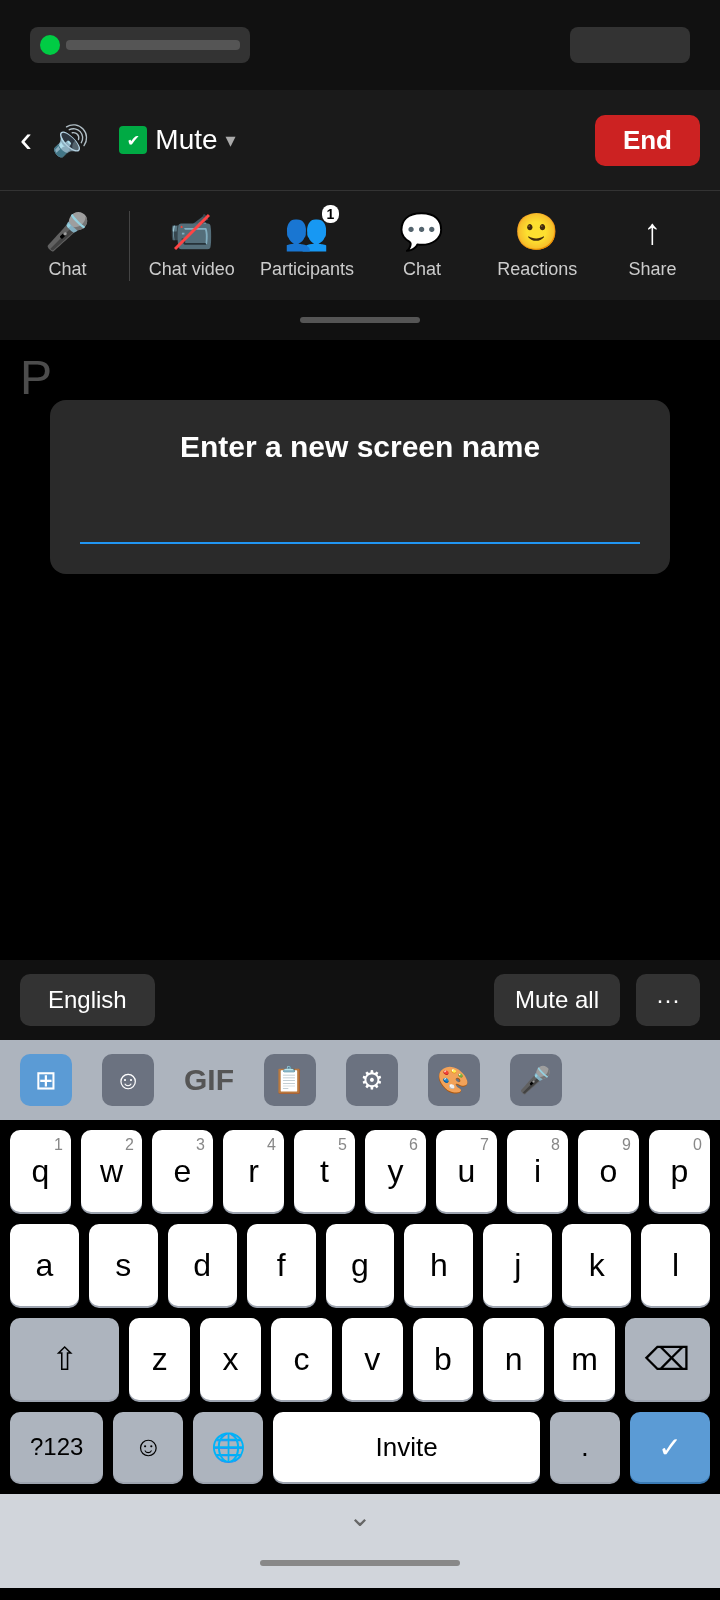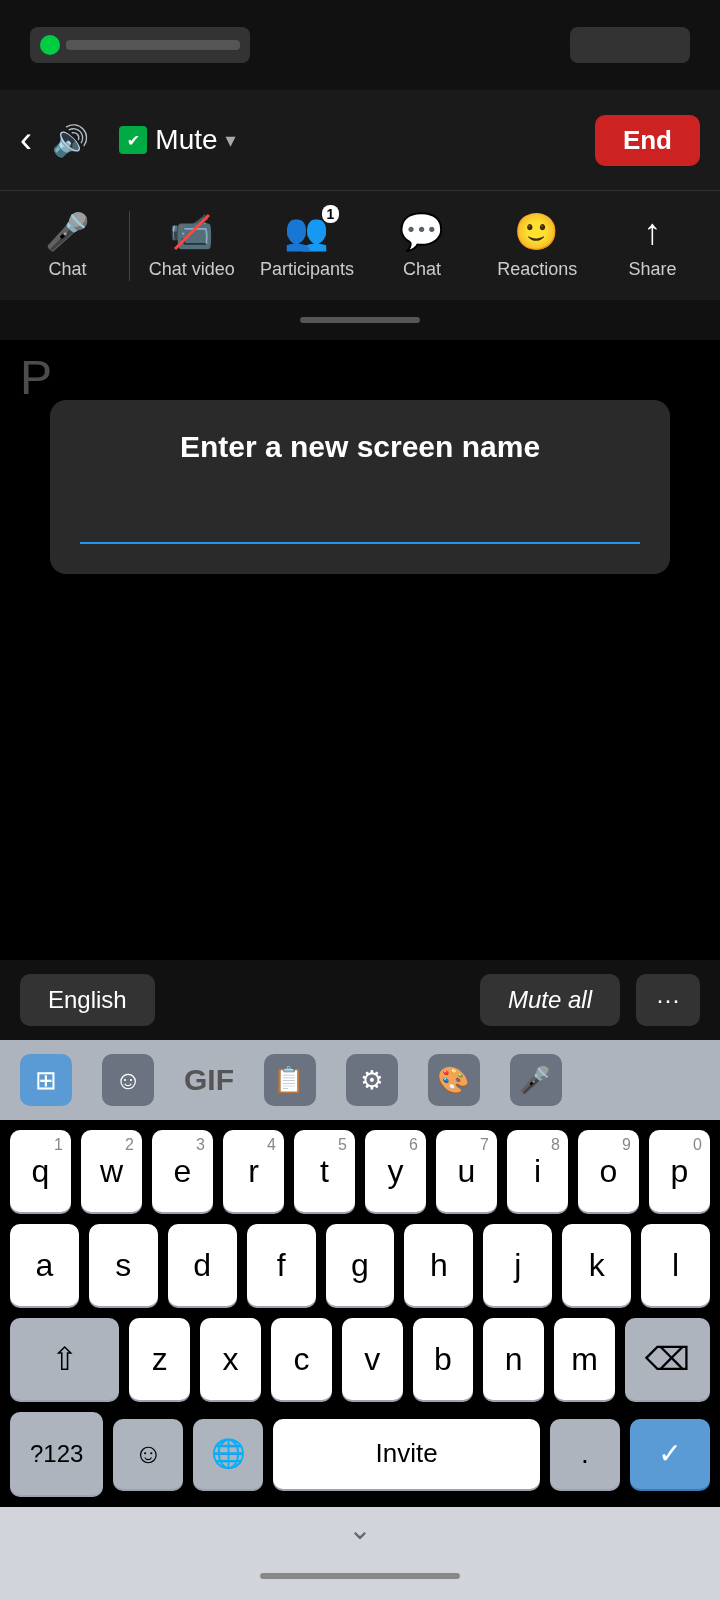--- a/index.html
+++ b/index.html
@@ -261,24 +261,23 @@
       font-size: 24px;
       padding: 12px 28px;
       border-radius: 10px;
       cursor: pointer;
     }
     .mute-all-btn {
       margin-left: auto;
       background: #333;
       color: #fff;
       font-size: 24px;
-      padding: 12px 28px;
-      border-radius: 10px;
-      cursor: pointer;
-      font-style: italic;
+      padding: 12px 21px;
+      border-radius: 10px;
+      cursor: pointer;
     }
     .more-btn {
       background: #333;
       color: #fff;
       font-size: 24px;
       padding: 12px 20px;
       border-radius: 10px;
       cursor: pointer;
     }
 
@@ -354,21 +353,21 @@
     .kb-bottom {
       display: flex;
       gap: 10px;
       padding: 12px 10px;
       align-items: center;
       justify-content: center;
     }
     .key-123 {
       background: #adb4be;
       border-radius: 10px;
-      height: 83px;
+      height: 70px;
       padding: 0 20px;
       font-size: 24px;
       color: #000;
       display: flex; align-items: center; justify-content: center;
       cursor: pointer;
       box-shadow: 0 2px 0 #9ca3af;
     }
     .key-emoji {
       background: #adb4be;
       border-radius: 10px;

